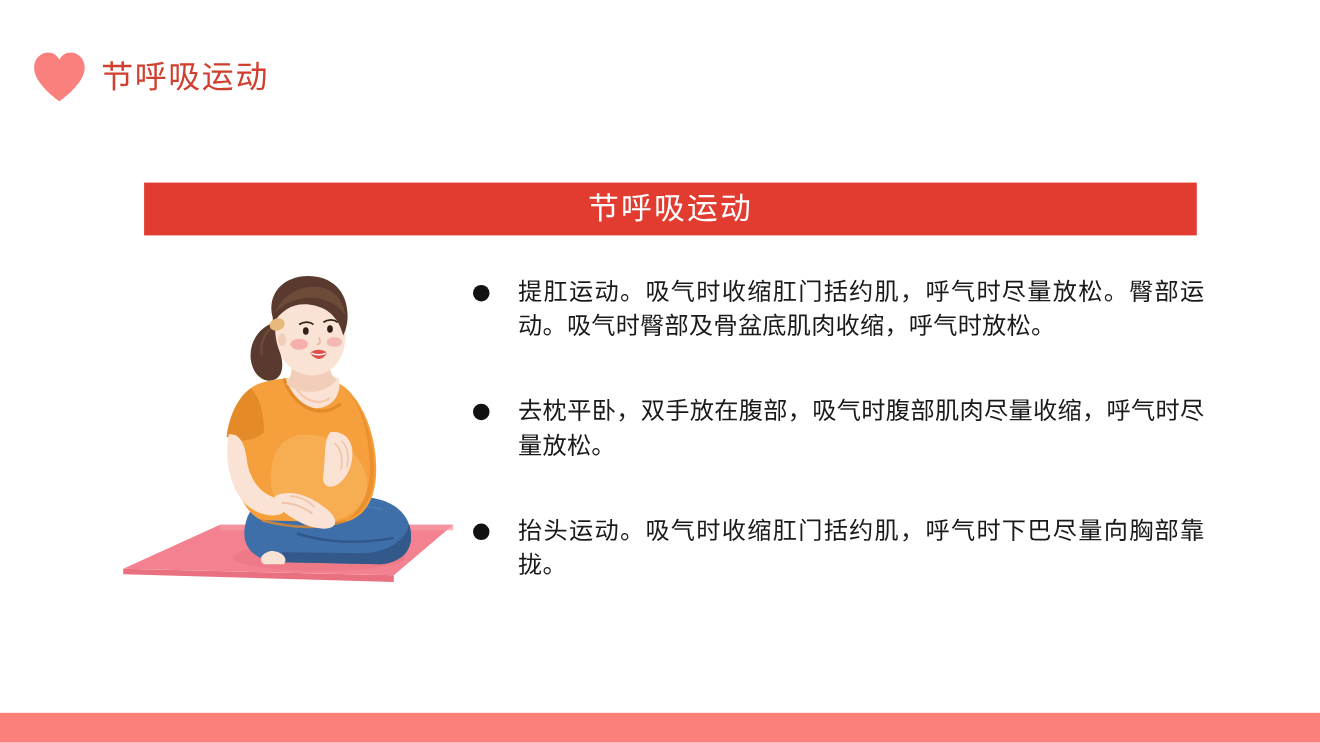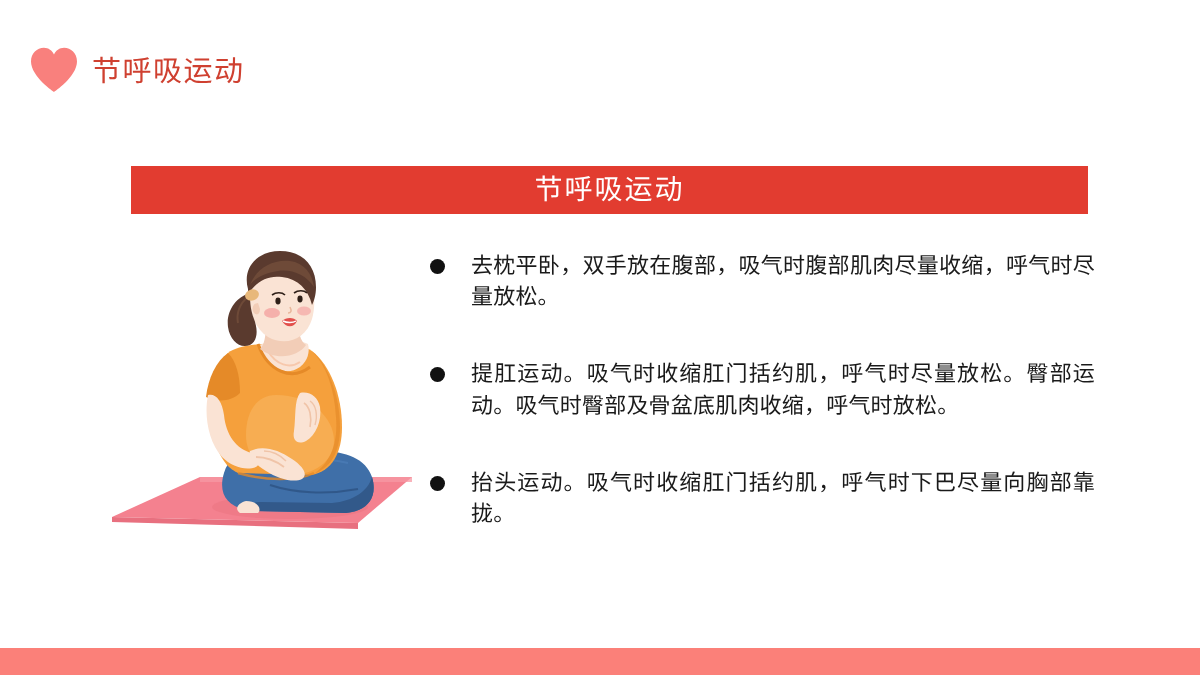--- a/index.html
+++ b/index.html
@@ -244,26 +244,26 @@
 
           <path d="M158 58 C 153 58, 151 64, 154 68 C 157 71, 160 69, 160 64 Z" fill="#f2cdb7"></path>
         </g>
       </svg>
     </div>
 
     <div class="bullets">
 
       <div class="bullet-item">
         <span class="bullet-dot"></span>
-        <span class="bullet-text">去枕平卧，双手放在腹部，吸气时腹部肌肉尽量收缩，呼气时尽量放松。</span>
+        <span class="bullet-text">提肛运动。吸气时收缩肛门括约肌，呼气时尽量放松。臀部运动。吸气时臀部及骨盆底肌肉收缩，呼气时放松。</span>
       </div>
 
       <div class="bullet-item">
         <span class="bullet-dot"></span>
-        <span class="bullet-text">提肛运动。吸气时收缩肛门括约肌，呼气时尽量放松。臀部运动。吸气时臀部及骨盆底肌肉收缩，呼气时放松。</span>
+        <span class="bullet-text">去枕平卧，双手放在腹部，吸气时腹部肌肉尽量收缩，呼气时尽量放松。</span>
       </div>
 
       <div class="bullet-item">
         <span class="bullet-dot"></span>
         <span class="bullet-text">抬头运动。吸气时收缩肛门括约肌，呼气时下巴尽量向胸部靠拢。</span>
       </div>
 
     </div>
   </div>
 

